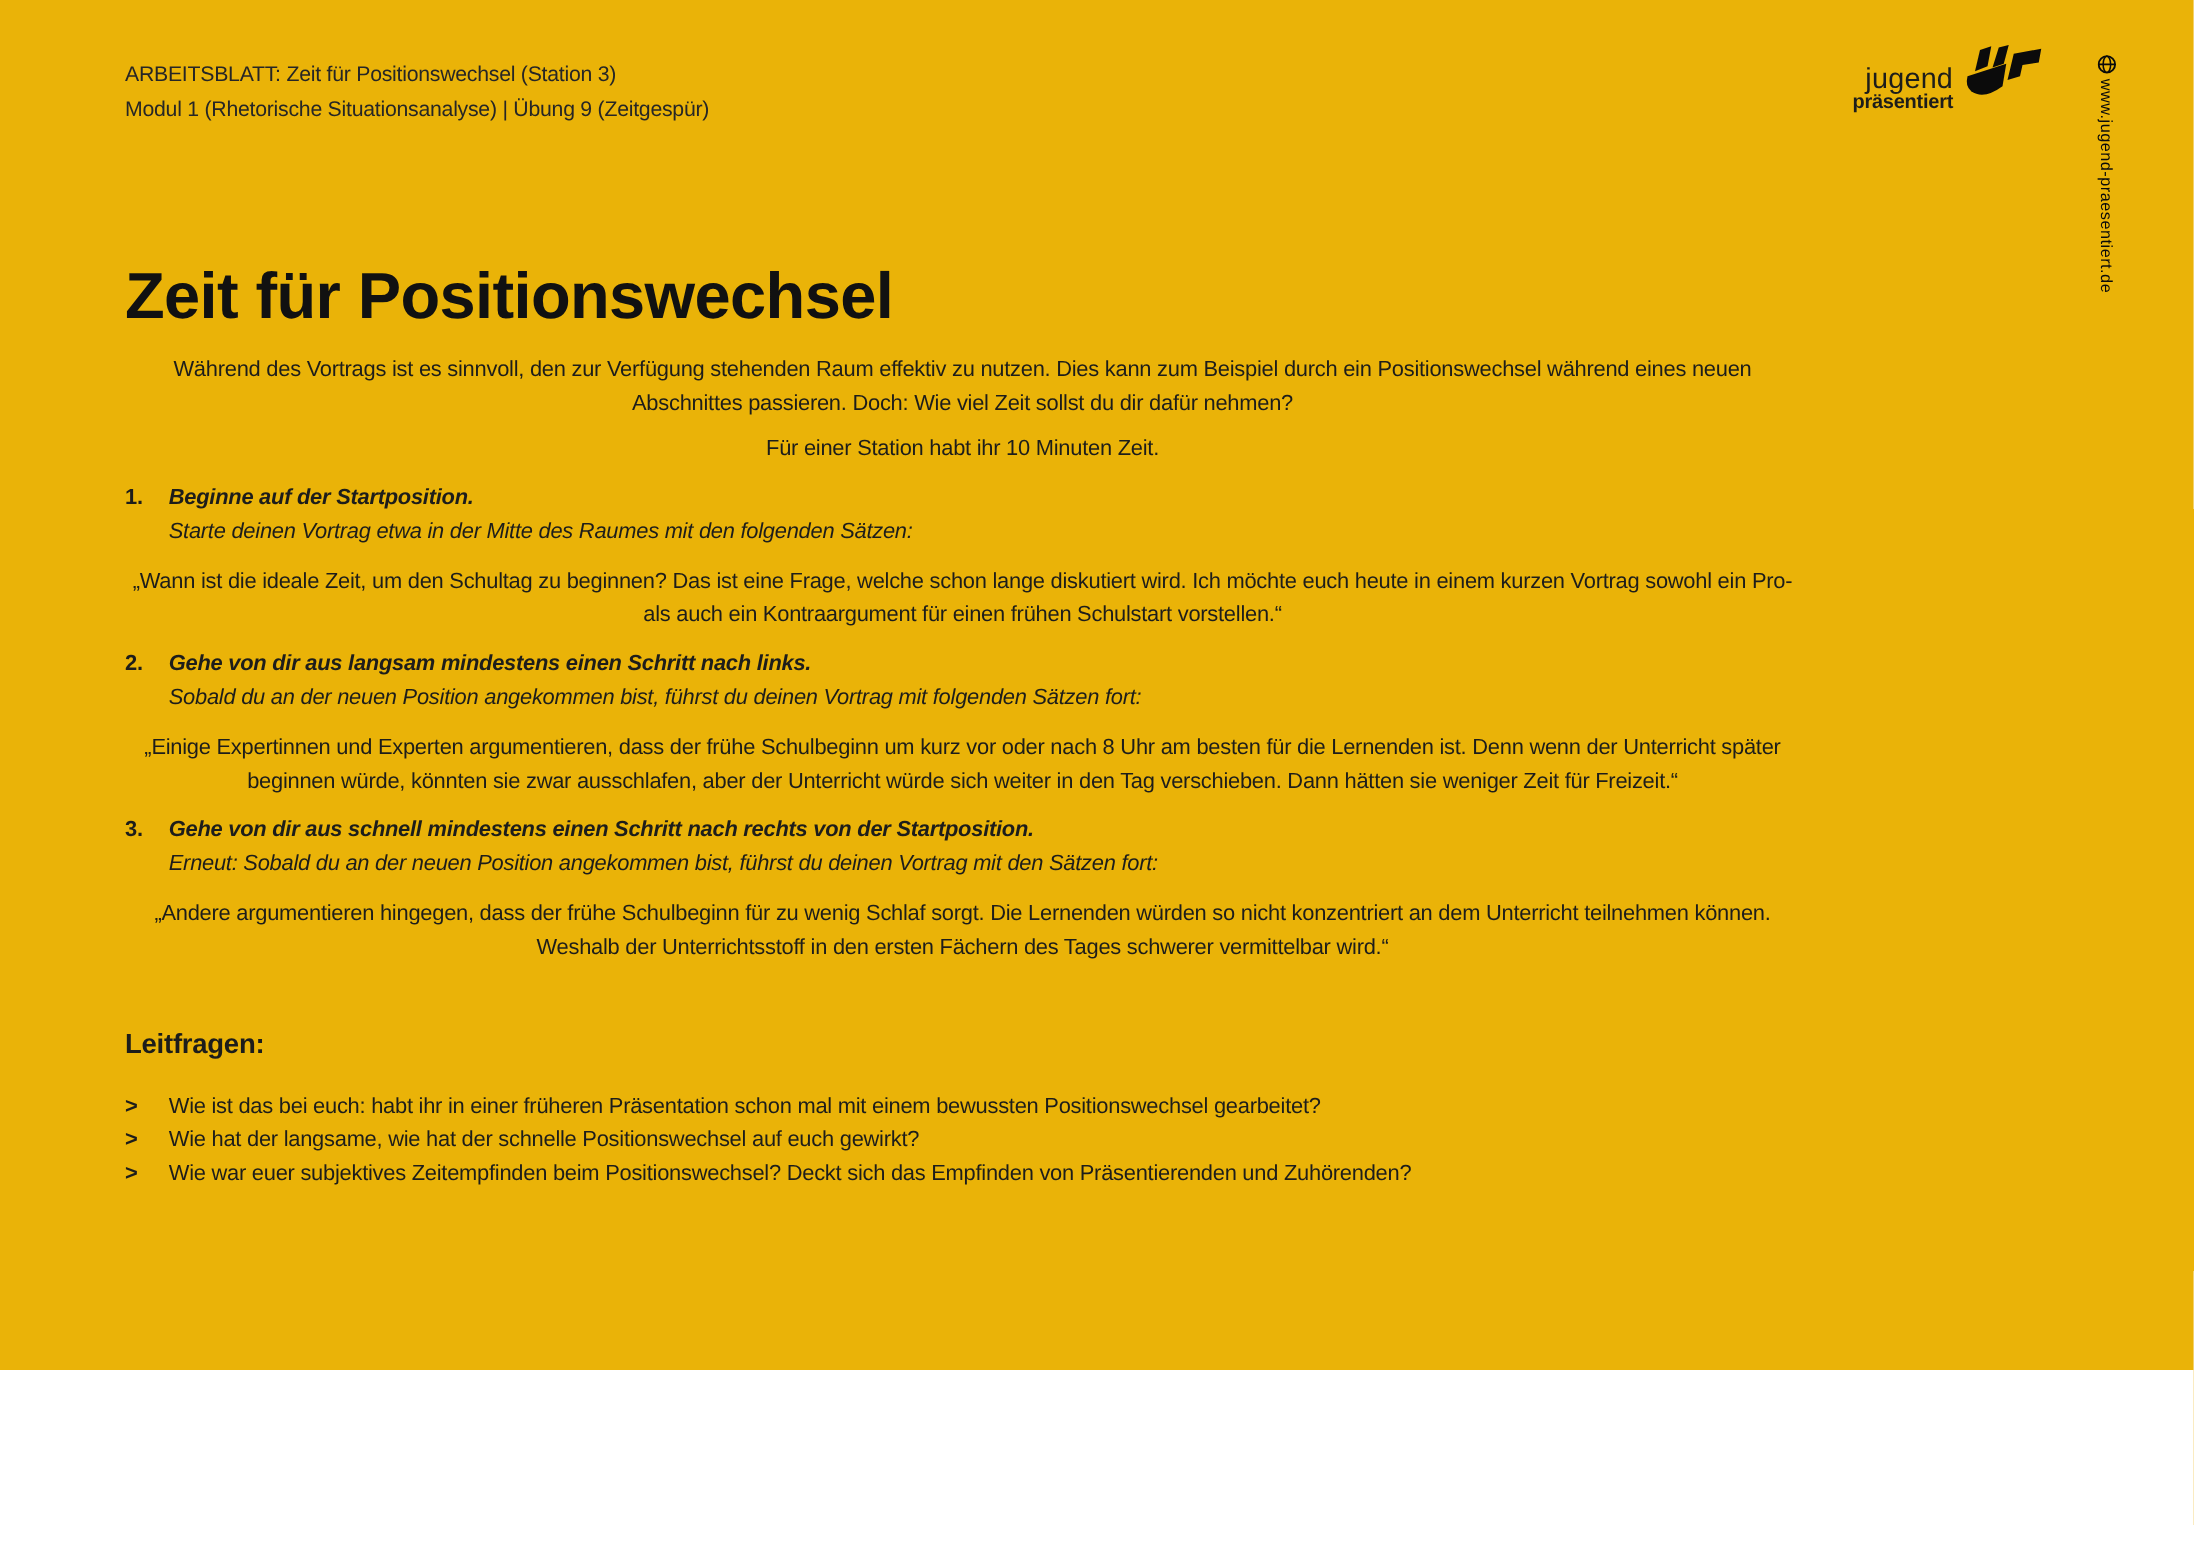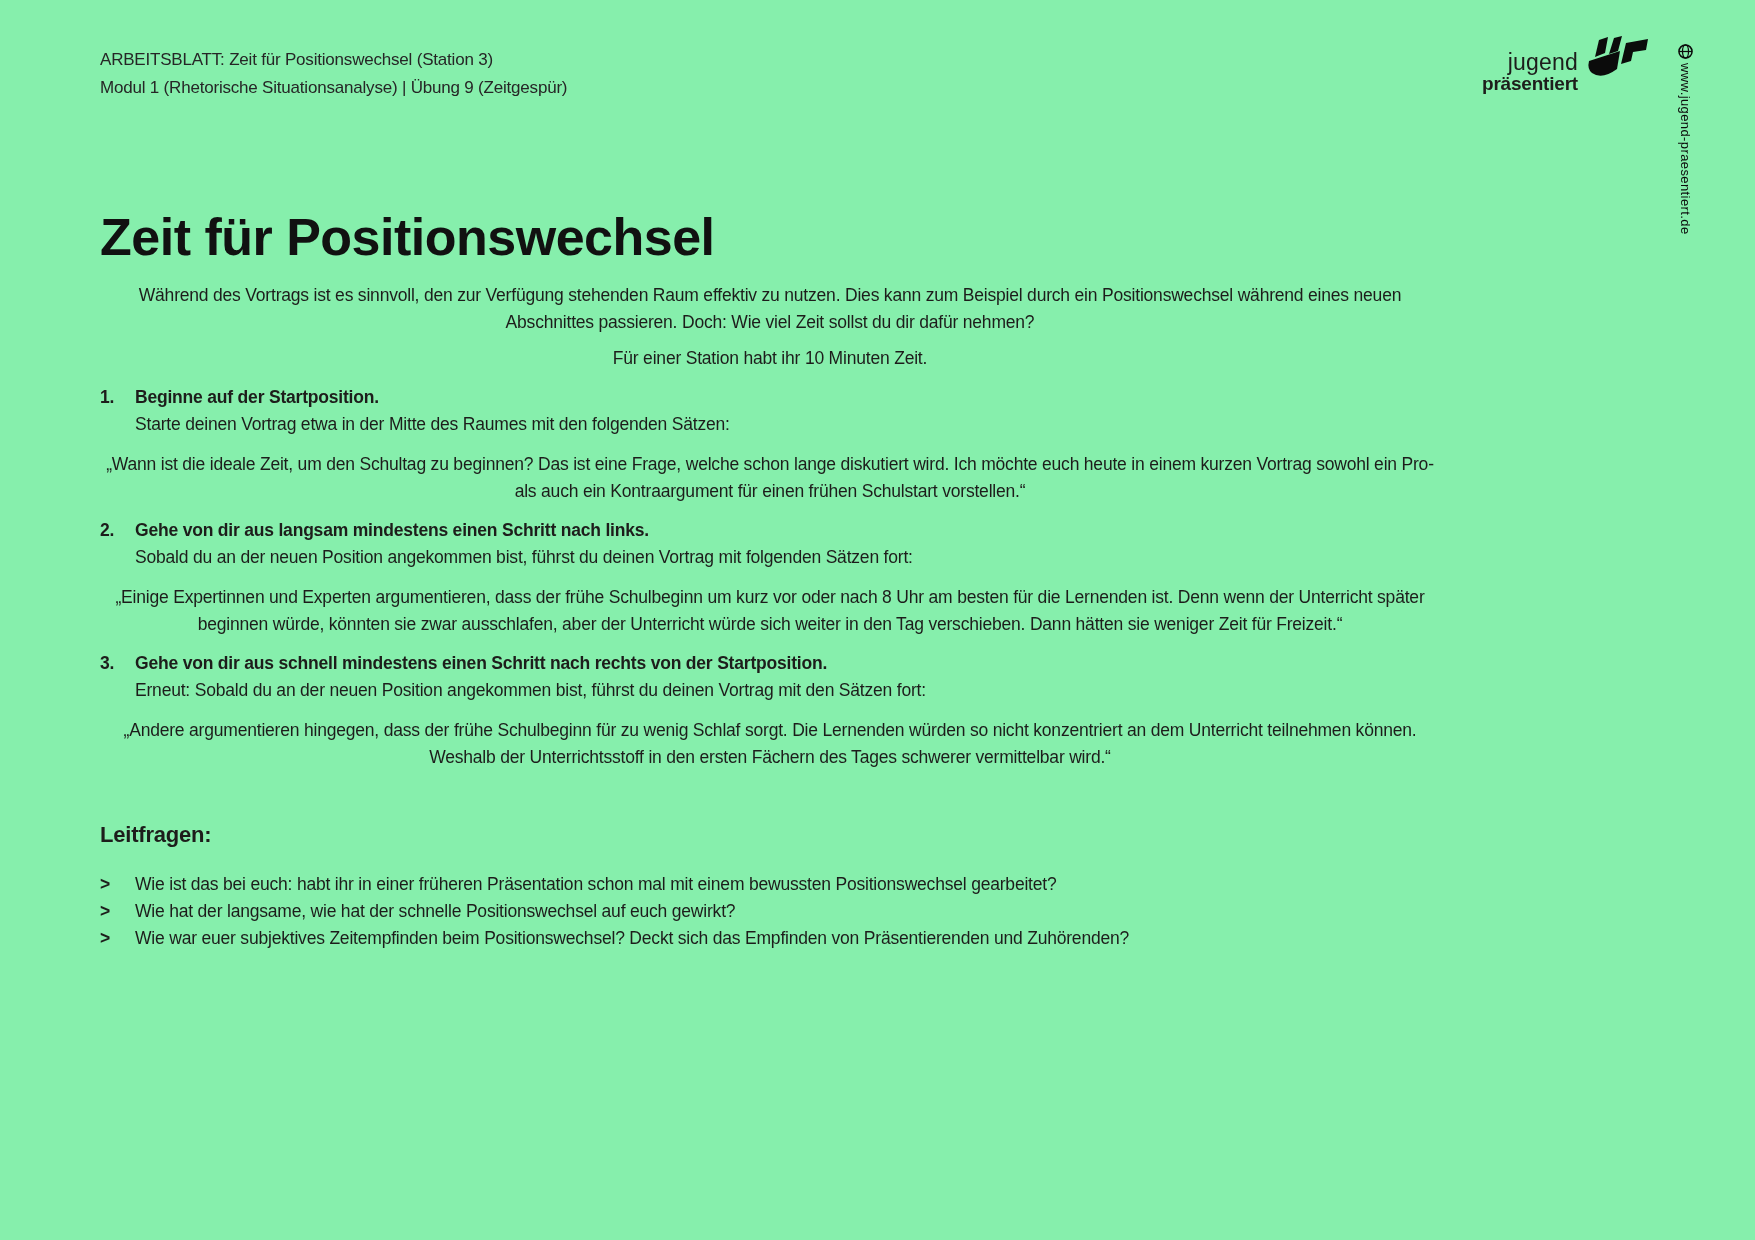--- a/index.html
+++ b/index.html
@@ -1,19 +1,19 @@
 <!DOCTYPE html>
 <html lang="de"><head>
 <meta charset="utf-8">
 <style>
   html,body{margin:0;padding:0;background:#ffffff;}
   .page{
     position:relative;
-    width:1755px;height:1240px;
-    background:#86efac;
+    width:1755px;height:1096px;
+    background:#eab308;
     color:#1d1d1b;
     font-family:"Liberation Sans","DejaVu Sans",sans-serif;
     overflow:hidden;
   }
   
   .header{
     position:absolute;left:100px;top:46px;
     font-size:17px;line-height:28px;color:#262626;
     letter-spacing:-0.2px;
   }
@@ -31,40 +31,40 @@
   .section-heading{
     margin:0 0 5px 0;
     font-size:27px;font-weight:700;letter-spacing:-0.3px;color:#111;
   }
   p{margin:0;text-align:center;}
   .intro{margin-bottom:9px;}
   .time-note{margin-bottom:6px;}
   .b{font-weight:400;}
   .step{display:flex;margin-top:12px;}
   .step-num{width:35px;flex:0 0 35px;font-weight:700;}
-  .step-text{flex:1;}
+  .step-text{flex:1;font-style:italic;}
   .step-title{font-weight:700;}
   .quote{margin-top:13px;}
   .leitfragen-heading{
     margin-top:50px;
     font-size:22px;font-weight:700;
   }
   .bullets{margin-top:23px;}
   .bullet-row{display:flex;line-height:27px;}
   .bullet-marker{width:35px;flex:0 0 35px;font-weight:700;}
   
   .logo{
     position:absolute;left:1482px;top:36px;
     display:flex;align-items:flex-start;
   }
   .logo-text{
     text-align:right;margin-right:7px;margin-top:15px;line-height:1.0;
   }
   .logo-jugend{font-size:23px;font-weight:400;letter-spacing:0.2px;}
-  .logo-praesentiert{font-size:19px;font-weight:700;letter-spacing:-0.2px;}
+  .logo-praesentiert{font-size:16px;font-weight:700;letter-spacing:-0.2px;}
   .logo-mark{width:64px;height:52px;}
   .logo-mark svg{display:block;width:64px;height:52px;fill:#0b0b0b;}
   
   .side-url{
     position:absolute;left:1678px;top:44px;
     display:flex;flex-direction:column;align-items:center;
   }
   .globe-icon svg{display:block;width:15px;height:15px;}
   .side-url-text{
     margin-top:4px;

